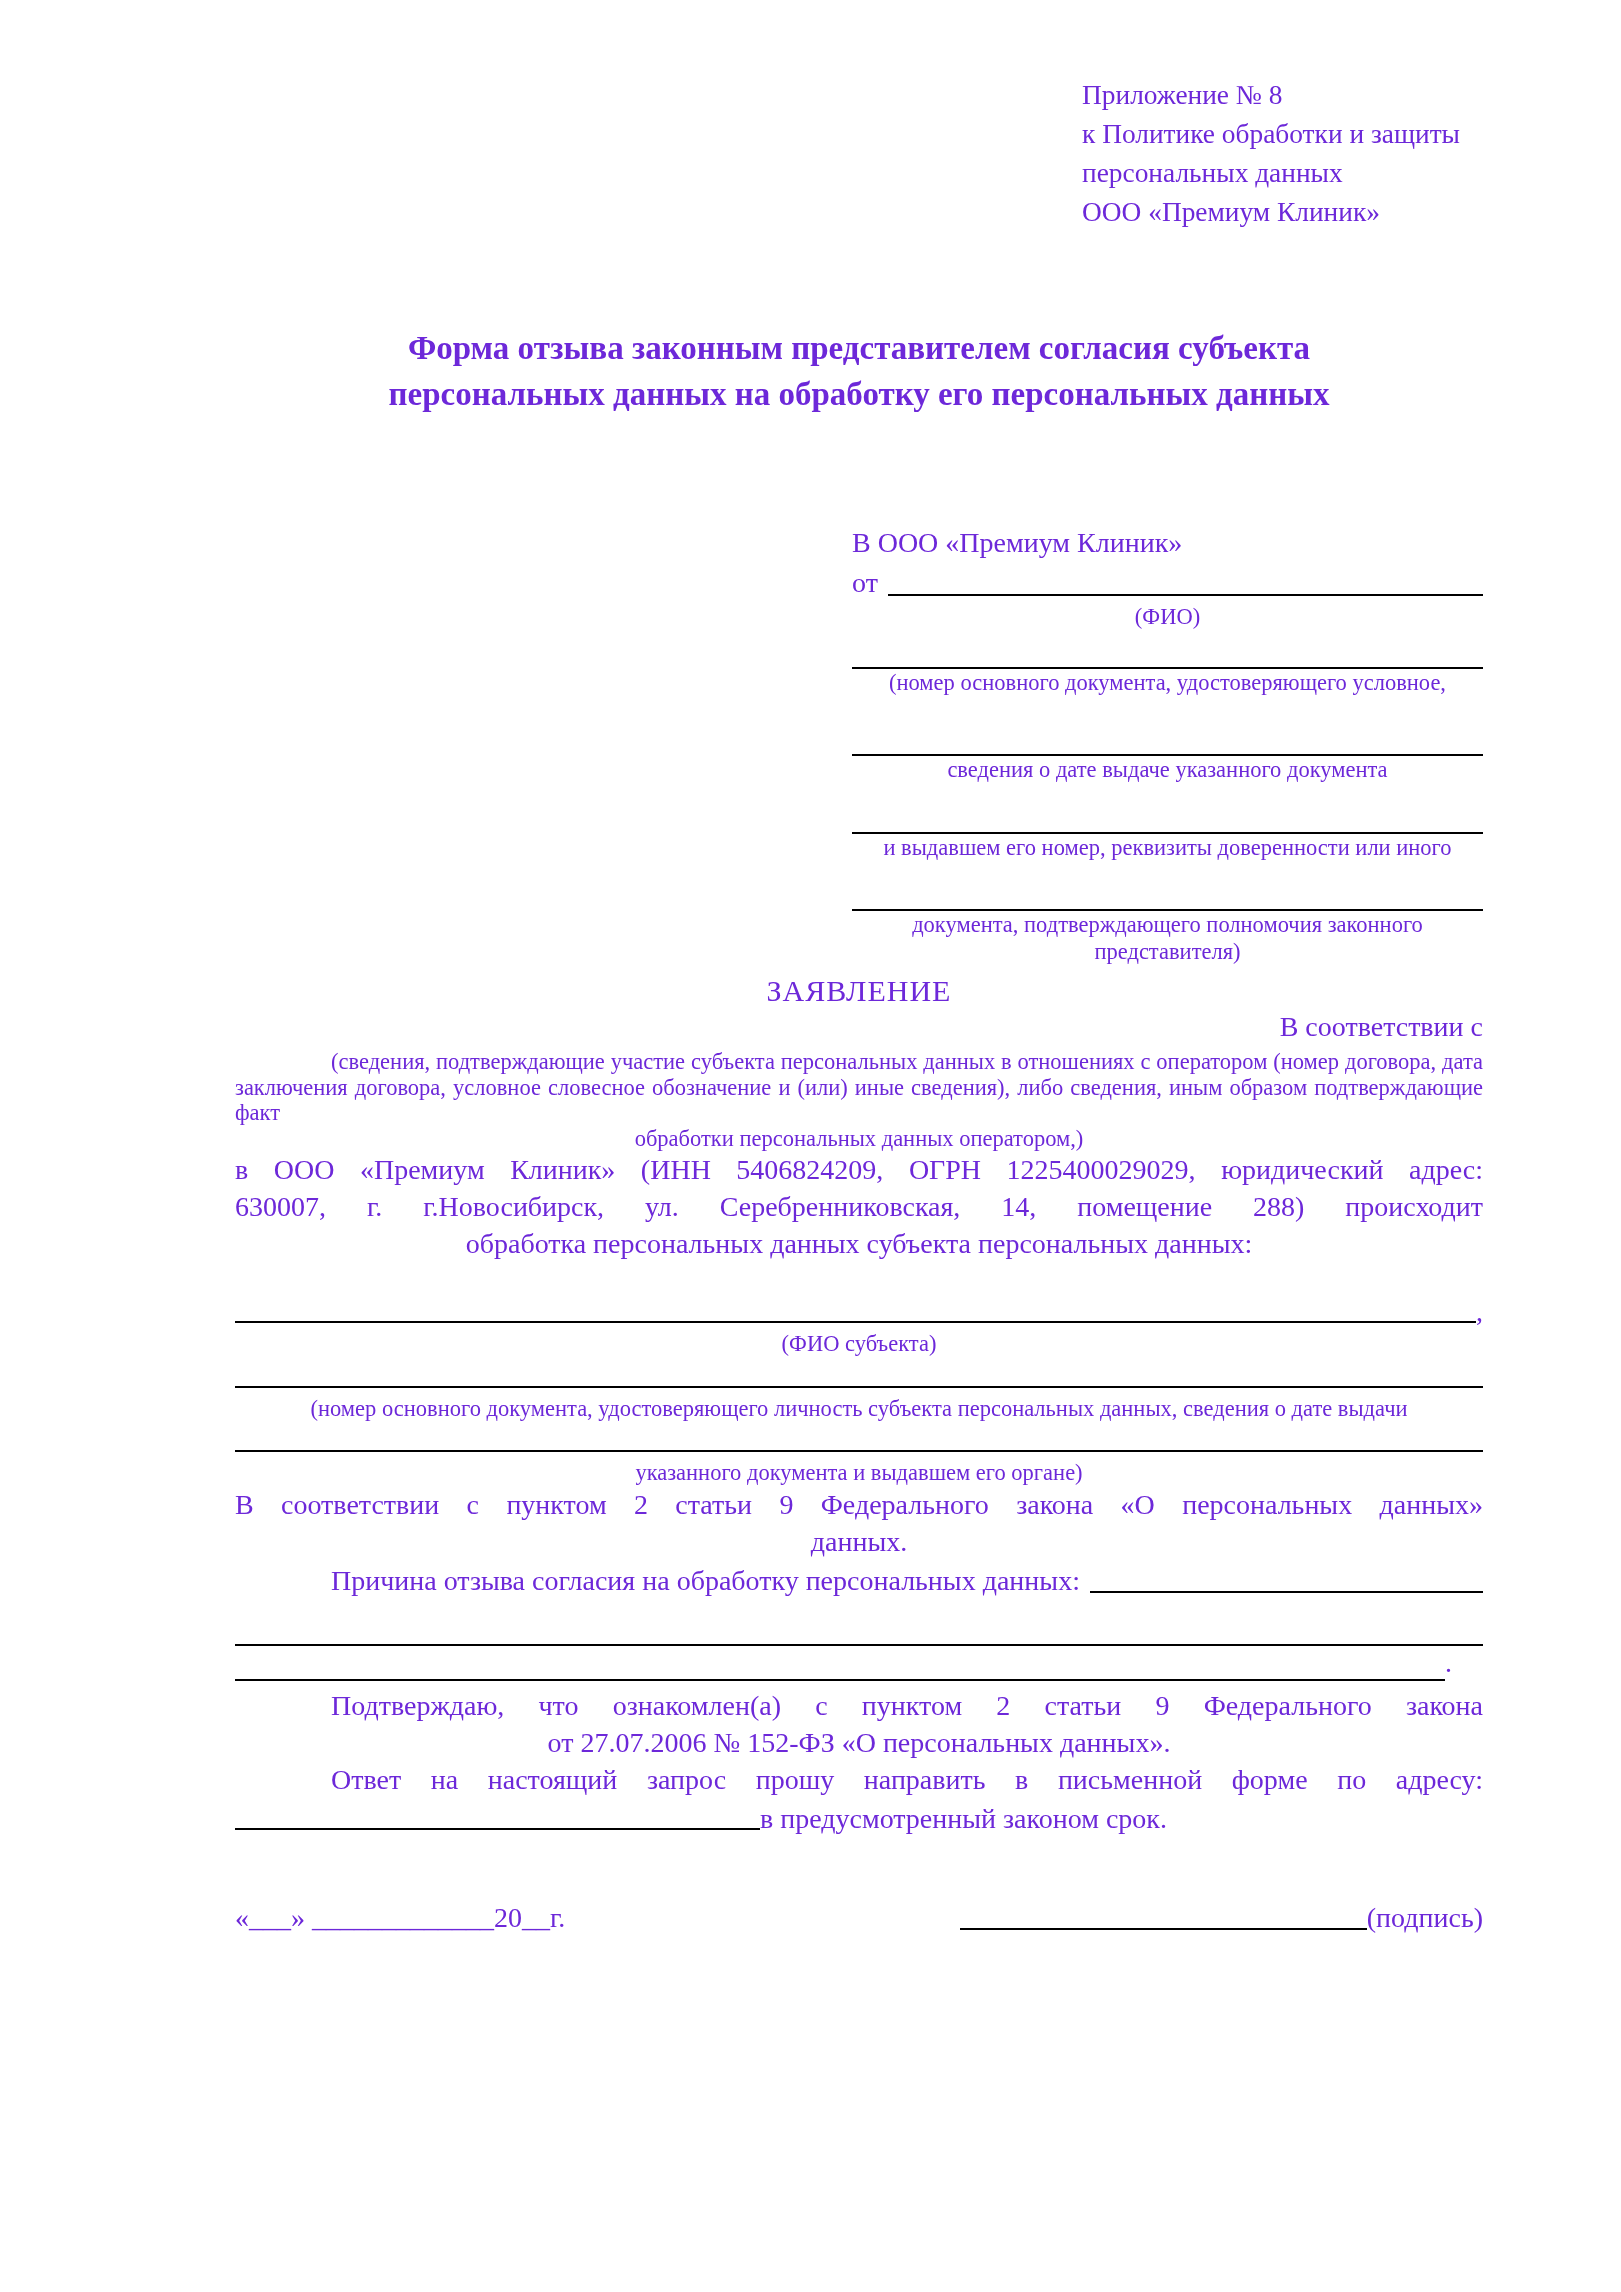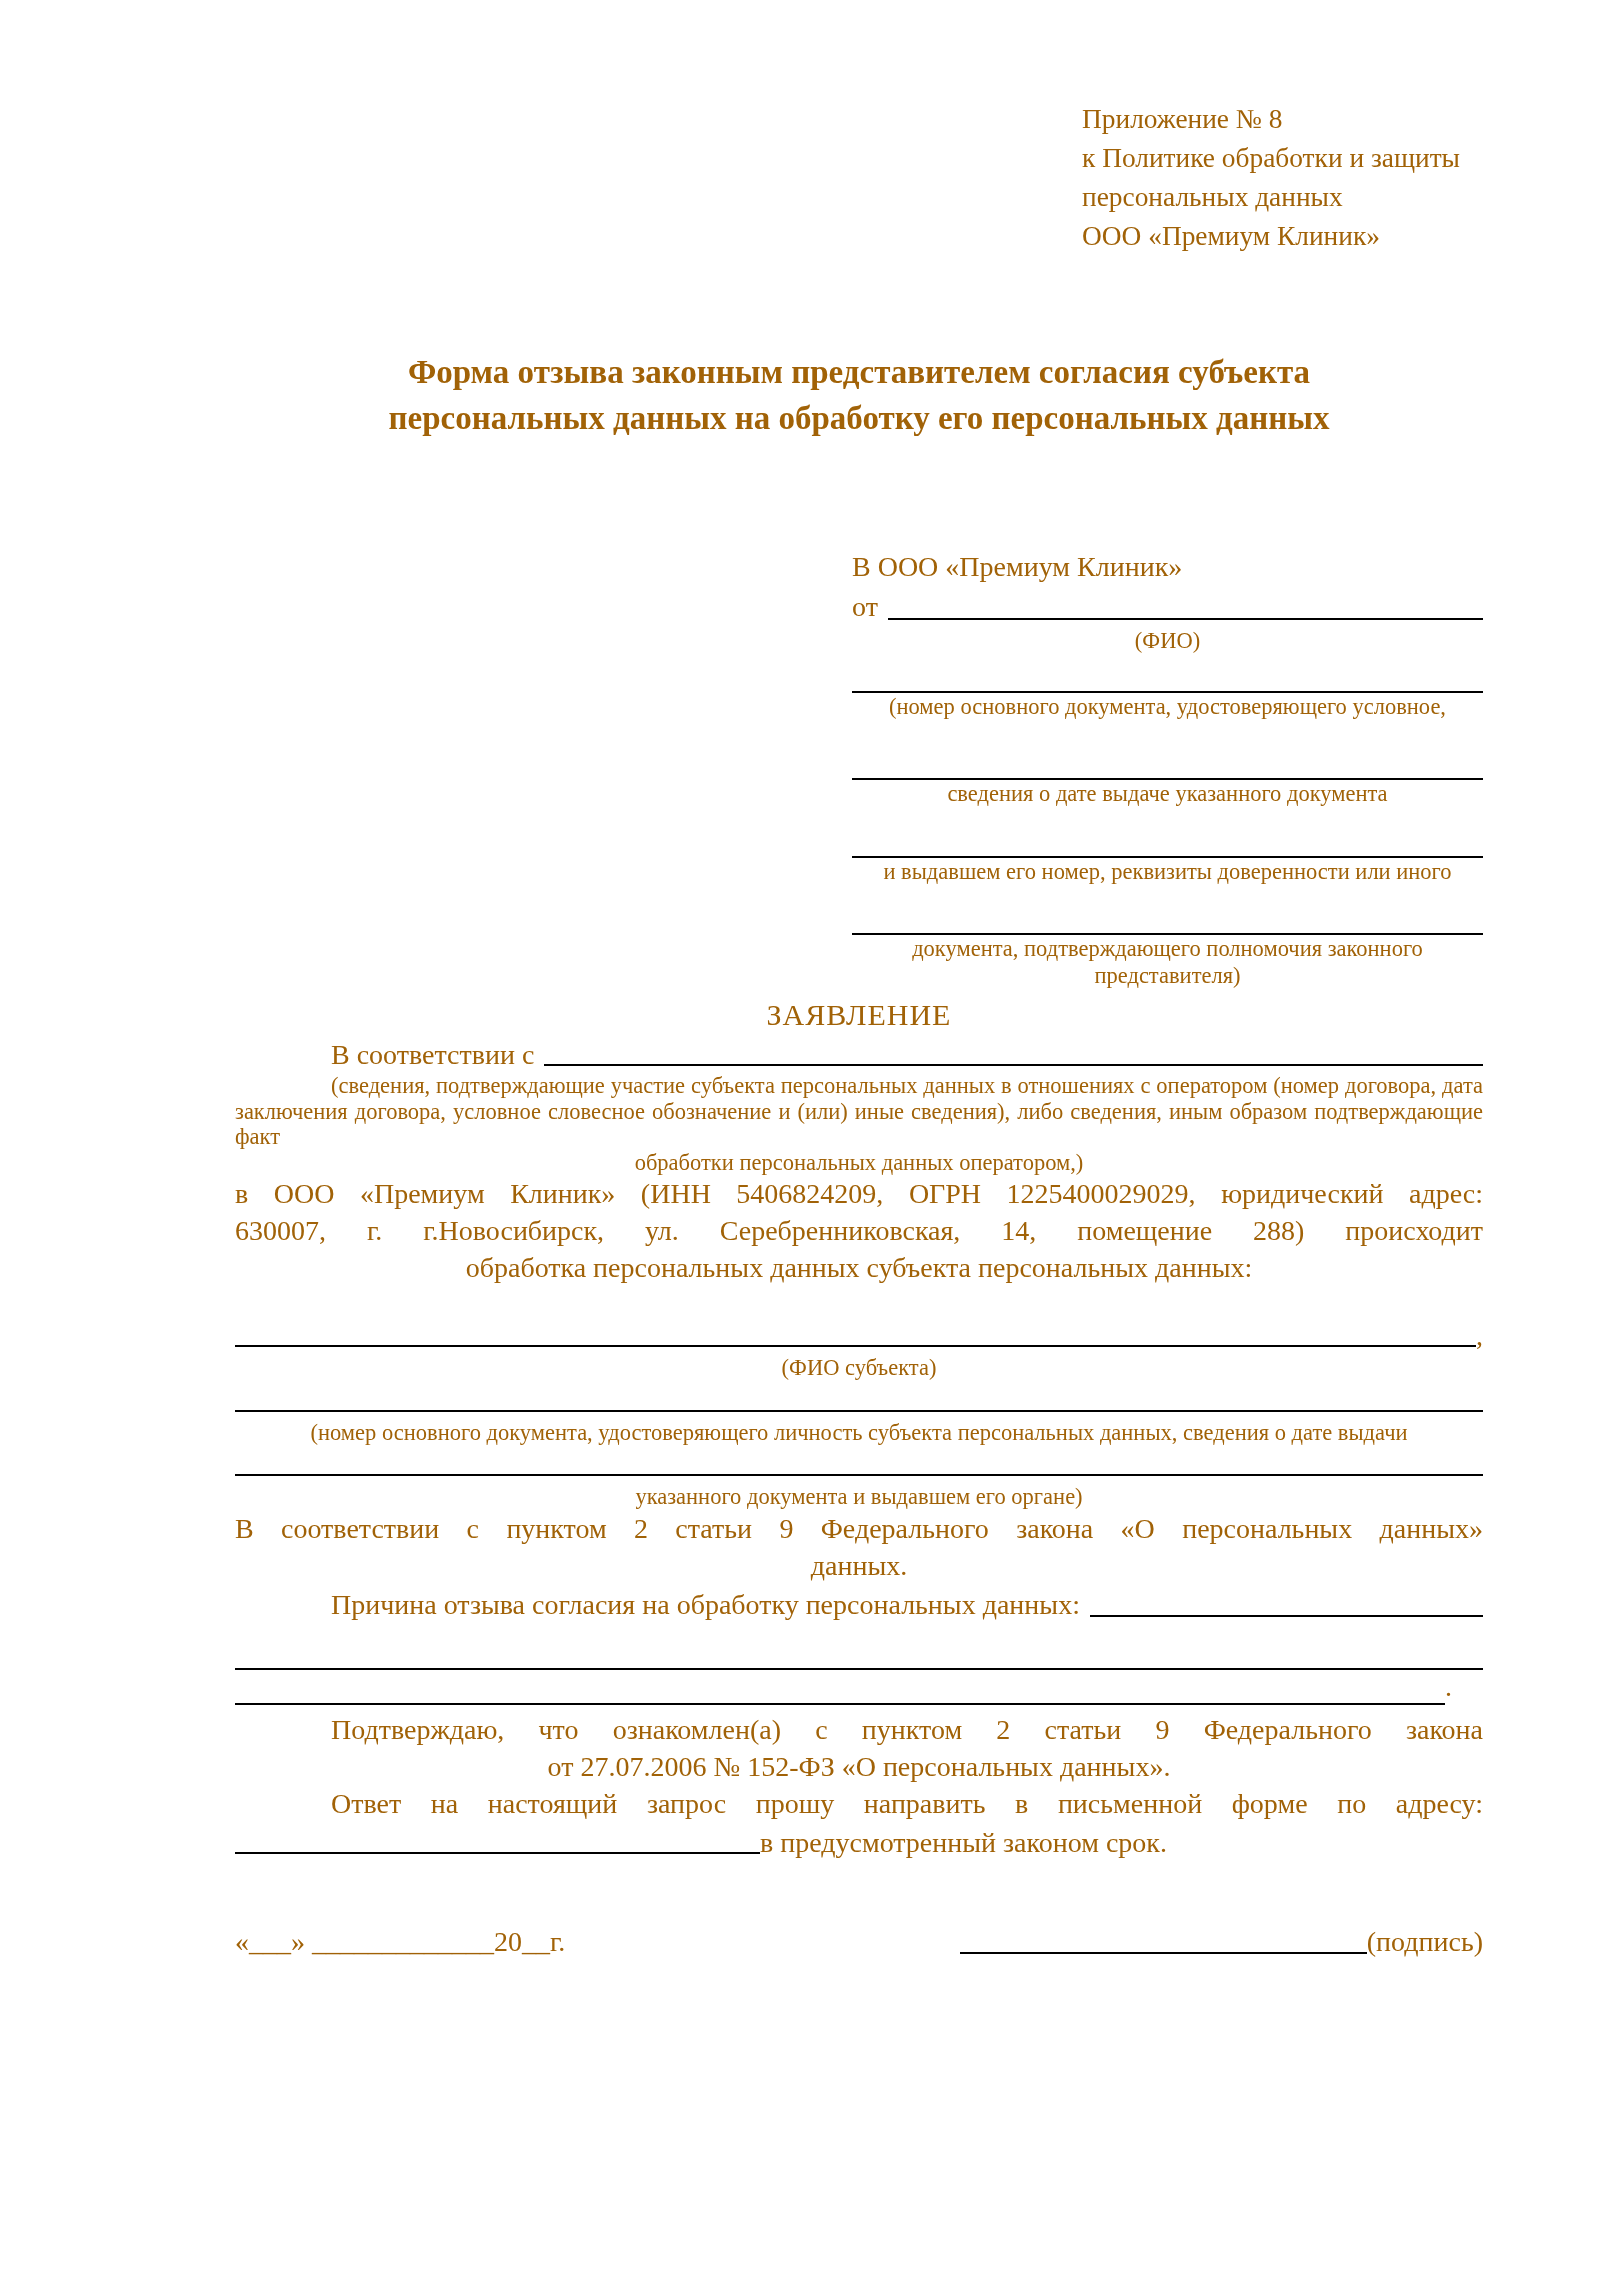--- a/index.html
+++ b/index.html
@@ -1,22 +1,22 @@
 <!DOCTYPE html>
 <html lang="ru"><head>
 <meta charset="utf-8">
 <style>
   html,body { margin:0; padding:0; background:#ffffff; }
   .page {
     width:1621px; height:2293px;
     box-sizing:border-box;
     background:#ffffff;
-    color:#a16207;
+    color:#6d28d9;
     font-family:"Liberation Serif","DejaVu Serif",serif;
-    padding:100px 138px 39px 235px;
+    padding:76px 138px 39px 235px;
     position:relative;
     overflow:hidden;
   }
   
   .annex { margin-left:847px; font-size:27.4px; line-height:39px; }
   
   .doc-title { margin-top:93px; text-align:center; font-weight:bold; font-size:33px; line-height:46px; }
   
   .addressee { margin-left:617px; margin-top:106px; font-size:28px; }
   .addr-to { line-height:39px; }
@@ -25,21 +25,21 @@
   .fill-line { flex:1; border-bottom:2px solid #000; margin:0 0 6.9px 9.8px; }
   .cap { font-size:22.5px; line-height:27.4px; text-align:center; }
   .blank { border-bottom:2px solid #000; }
   .b1 { height:37px; }
   .b2 { height:57px; }
   .b3 { height:49px; }
   .b4 { height:47px; }
   
   .stmt-heading { margin-top:7.8px; text-align:center; font-size:30px; line-height:35px; letter-spacing:1px; }
   .body-text { font-size:28px; line-height:37px; }
-  .accordance { height:41px; align-items:flex-end; }
+  .accordance { height:41px; align-items:flex-end;flex-direction:column; }
   .indent { padding-left:96px; }
   .small-caption { font-size:22.5px; line-height:25.5px; }
   .jline { text-align:justify; text-align-last:justify; }
   .lline { text-align:center; }
   .rule-comma { margin-top:35px; height:33px; align-items:flex-end; }
   .rule-fill { flex:1; border-bottom:2px solid #000; margin-bottom:6.9px; }
   .rule-row { height:37px; align-items:flex-end; }
   .reason-row { height:39px; align-items:flex-end; }
   .blank-para { margin-top:45px; }
   .period-row { margin-top:29px; height:5.9px; align-items:flex-end; }

